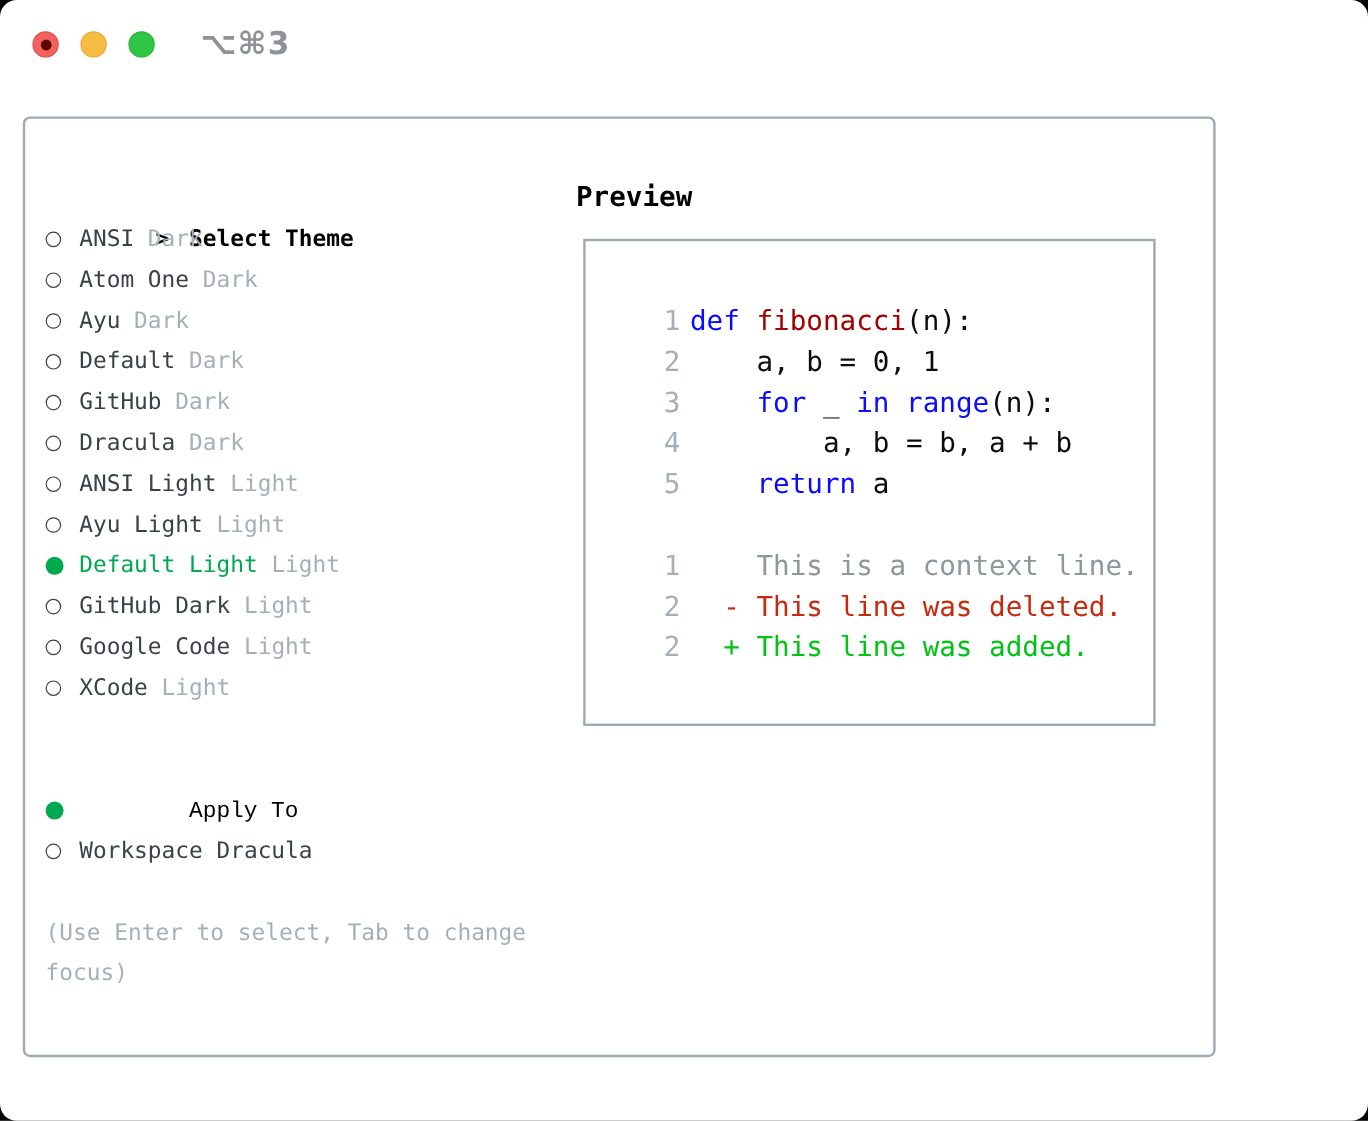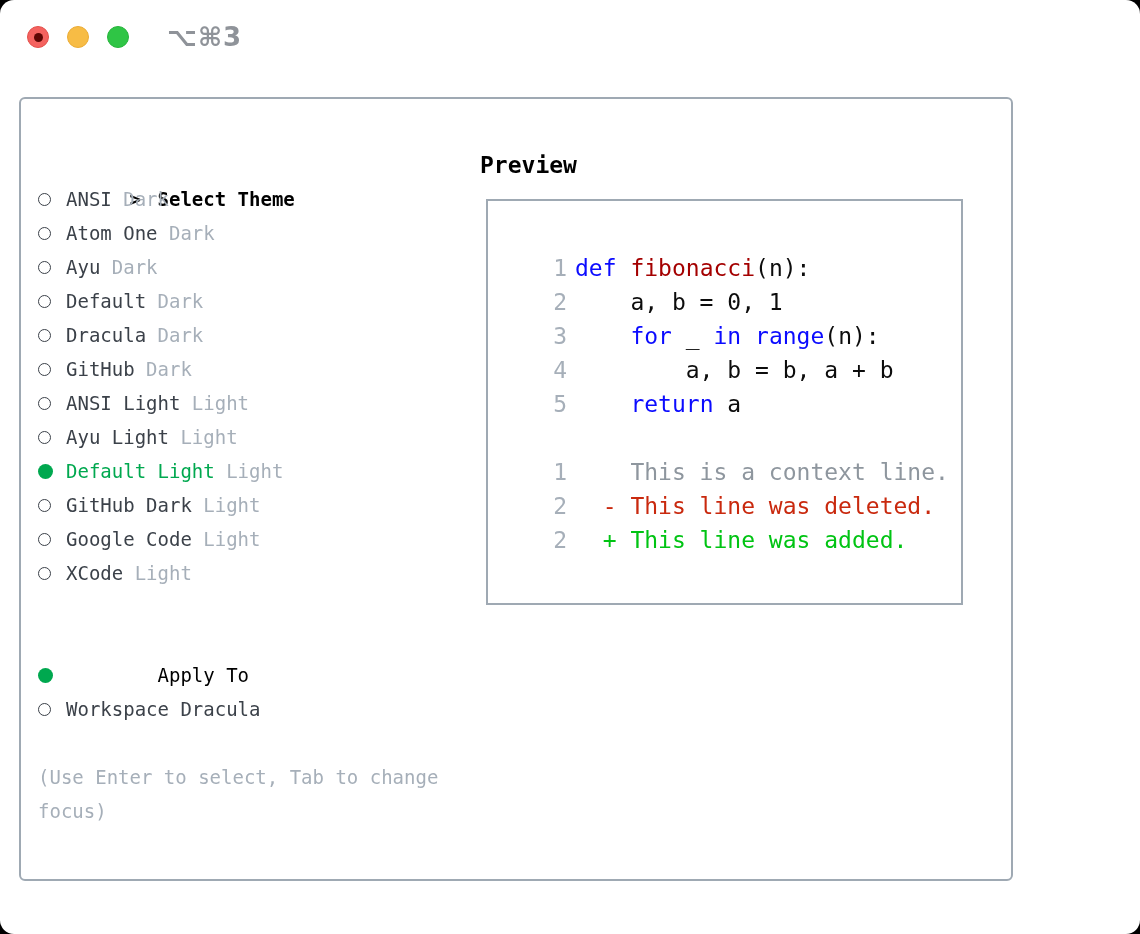--- a/index.html
+++ b/index.html
@@ -49,21 +49,21 @@
   .row{height:34px;line-height:34px;font-size:19px;white-space:pre;color:var(--ink);}
   .row.spacer{height:34px;}
   .mk{display:inline-flex;width:28px;height:34px;align-items:center;vertical-align:top;}
   .prompt{font-weight:bold;color:#000;}
   .list-header .htext{font-weight:bold;color:#000;}
   .ring{width:13px;height:13px;border:1.5px solid var(--ink);border-radius:50%;box-sizing:border-box;display:inline-block;}
   .dotsel{width:15px;height:15px;background:var(--green);border-radius:50%;display:inline-block;}
   .tname{color:var(--ink);}
   .tname.selected{color:var(--green);}
   .tvariant{color:var(--muted);}
-  .apply-header span.htext2{color:#000;}
+  .apply-header span.htext2{color:#000;font-family:Liberation Mono, monospace;}
   .hint{
     width:420px;font-size:19px;line-height:34px;color:var(--muted);
     white-space:normal;word-break:normal;
   }
   
   .preview-header{height:34px;line-height:34px;font-size:23px;font-weight:bold;color:#000;white-space:pre;}
   .preview-box{
     margin-top:17px;margin-left:6px;width:477px;height:406px;
     border:2px solid var(--border);box-sizing:border-box;background:#fff;
     padding:50px 0 0 25px;overflow:hidden;
@@ -98,22 +98,22 @@
     <div class="left-col">
       <div class="row list-header">
         <span class="mk prompt">&gt;</span><span class="htext">Select Theme</span>
       </div>
 
       <div id="theme-list">
           <div class="row theme-item"><span class="mk"><i class="ring"></i></span><span class="tname">ANSI</span><span class="tvariant"> Dark</span></div>
           <div class="row theme-item"><span class="mk"><i class="ring"></i></span><span class="tname">Atom One</span><span class="tvariant"> Dark</span></div>
           <div class="row theme-item"><span class="mk"><i class="ring"></i></span><span class="tname">Ayu</span><span class="tvariant"> Dark</span></div>
           <div class="row theme-item"><span class="mk"><i class="ring"></i></span><span class="tname">Default</span><span class="tvariant"> Dark</span></div>
+          <div class="row theme-item"><span class="mk"><i class="ring"></i></span><span class="tname">GitHub</span><span class="tvariant"> Dark</span></div>
           <div class="row theme-item"><span class="mk"><i class="ring"></i></span><span class="tname">Dracula</span><span class="tvariant"> Dark</span></div>
-          <div class="row theme-item"><span class="mk"><i class="ring"></i></span><span class="tname">GitHub</span><span class="tvariant"> Dark</span></div>
           <div class="row theme-item"><span class="mk"><i class="ring"></i></span><span class="tname">ANSI Light</span><span class="tvariant"> Light</span></div>
           <div class="row theme-item"><span class="mk"><i class="ring"></i></span><span class="tname">Ayu Light</span><span class="tvariant"> Light</span></div>
           <div class="row theme-item"><span class="mk"><i class="dotsel"></i></span><span class="tname selected">Default Light</span><span class="tvariant"> Light</span></div>
           <div class="row theme-item"><span class="mk"><i class="ring"></i></span><span class="tname">GitHub Dark</span><span class="tvariant"> Light</span></div>
           <div class="row theme-item"><span class="mk"><i class="ring"></i></span><span class="tname">Google Code</span><span class="tvariant"> Light</span></div>
           <div class="row theme-item"><span class="mk"><i class="ring"></i></span><span class="tname">XCode</span><span class="tvariant"> Light</span></div>
         </div>
 
       <div class="row spacer"></div>
 

